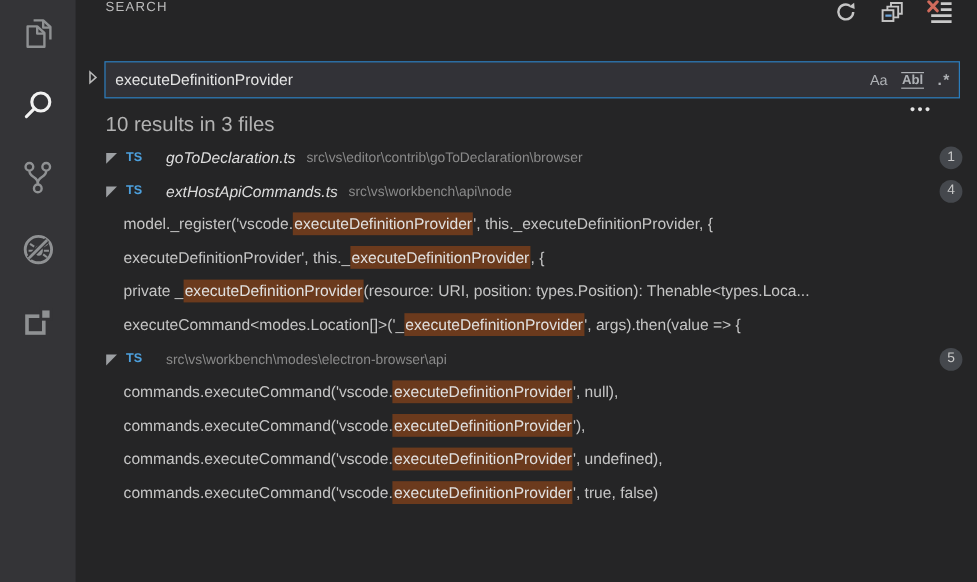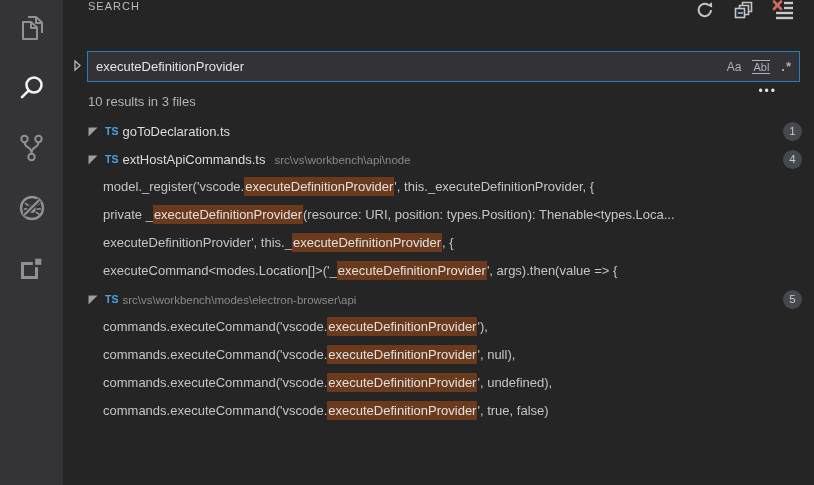--- a/index.html
+++ b/index.html
@@ -48,39 +48,40 @@
   .search-input {
     flex:1; background:transparent; border:none; outline:none;
     color:#e4e4e4; font-size:13px; font-family:"Liberation Sans", sans-serif;
   }
   .opts { display:flex; gap:11px; color:#aeb1b5; }
   .opt { cursor:pointer; font-size:12px; line-height:14px; }
   .opt-wholeword {
     font-size:11px; line-height:12px;
     border-top:1px solid #aeb1b5; border-bottom:1px solid #aeb1b5;
     padding:0 1px;
+    font-weight:bold;
   }
   .opt-regex { font-size:13px; font-weight:bold; letter-spacing:1px; }
 
   .more-dots {
     position:absolute; right:37px; top:84px;
     color:#e3e3e3; font-size:12px; letter-spacing:2px; cursor:pointer;
   }
 
   
-  .summary { margin:12px 0 0 25px; height:18px; color:#b3b3b3; font-size:13px; }
+  .summary { margin:12px 0 0 25px; height:18px; color:#b3b3b3; font-size:17px; }
   .results { margin-top:5px; }
 
   .frow {
     height:28px; display:flex; align-items:center;
     padding:0 12px 0 25px; cursor:pointer; white-space:nowrap; overflow:hidden;
   }
   .twistie { margin-right:7px; flex-shrink:0; display:flex; }
-  .ts-badge { color:#4da0dd; font-weight:bold; font-size:10.5px; margin-right:4px; flex-shrink:0; }
-  .fname { color:#dcdcdc; font-size:13px; margin-right:9px; flex-shrink:0; }
+  .ts-badge { color:#4da0dd; font-weight:bold; font-size:10.5px; margin-right:20px; flex-shrink:0; }
+  .fname { color:#dcdcdc; font-size:13px; margin-right:9px; flex-shrink:0;font-style:italic; }
   .fpath { color:#8a8a8a; font-size:11.5px; padding-top:2px; }
   .badge {
     margin-left:auto; flex-shrink:0;
     min-width:19px; height:19px; border-radius:10px;
     background:#45484d; color:#c9c9c9; font-size:11.5px;
     display:flex; align-items:center; justify-content:center; padding:0 5px;
   }
 
   .mrow {
     height:28px; line-height:28px;
@@ -218,48 +219,49 @@
   <div class="results">
 
     <div class="frow">
       <span class="twistie">
         <svg width="10" height="11" viewBox="0 0 10 11">
             <polygon points="0.5,1.5 9.5,1.5 0.5,10.5" fill="#9da0a3"></polygon>
           </svg>
       </span>
       <span class="ts-badge">TS</span>
       <span class="fname">goToDeclaration.ts</span>
+      <span class="fpath">src\vs\editor\contrib\goToDeclaration\browser</span>
       <span class="badge">1</span>
     </div>
 
     <div class="frow">
       <span class="twistie">
         <svg width="10" height="11" viewBox="0 0 10 11">
             <polygon points="0.5,1.5 9.5,1.5 0.5,10.5" fill="#9da0a3"></polygon>
           </svg>
       </span>
       <span class="ts-badge">TS</span>
       <span class="fname">extHostApiCommands.ts</span>
       <span class="fpath">src\vs\workbench\api\node</span>
       <span class="badge">4</span>
     </div>
     <div class="mrow"><span>model._register('vscode.</span><span class="hl">executeDefinitionProvider</span><span>', this._executeDefinitionProvider, {</span></div>
+    <div class="mrow"><span>executeDefinitionProvider', this._</span><span class="hl">executeDefinitionProvider</span><span>, {</span></div>
     <div class="mrow"><span>private _</span><span class="hl">executeDefinitionProvider</span><span>(resource: URI, position: types.Position): Thenable&lt;types.Loca...</span></div>
-    <div class="mrow"><span>executeDefinitionProvider', this._</span><span class="hl">executeDefinitionProvider</span><span>, {</span></div>
     <div class="mrow"><span>executeCommand&lt;modes.Location[]&gt;('_</span><span class="hl">executeDefinitionProvider</span><span>', args).then(value =&gt; {</span></div>
 
     <div class="frow">
       <span class="twistie">
         <svg width="10" height="11" viewBox="0 0 10 11">
             <polygon points="0.5,1.5 9.5,1.5 0.5,10.5" fill="#9da0a3"></polygon>
           </svg>
       </span>
       <span class="ts-badge">TS</span>
       <span class="fpath">src\vs\workbench\modes\electron-browser\api</span>
       <span class="badge">5</span>
     </div>
+    <div class="mrow"><span>commands.executeCommand('vscode.</span><span class="hl">executeDefinitionProvider</span><span>', null),</span></div>
     <div class="mrow"><span>commands.executeCommand('vscode.</span><span class="hl">executeDefinitionProvider</span><span>'),</span></div>
-    <div class="mrow"><span>commands.executeCommand('vscode.</span><span class="hl">executeDefinitionProvider</span><span>', null),</span></div>
     <div class="mrow"><span>commands.executeCommand('vscode.</span><span class="hl">executeDefinitionProvider</span><span>', undefined),</span></div>
     <div class="mrow"><span>commands.executeCommand('vscode.</span><span class="hl">executeDefinitionProvider</span><span>', true, false)</span></div>
 
   </div>
 </div>
 
 </body></html>

